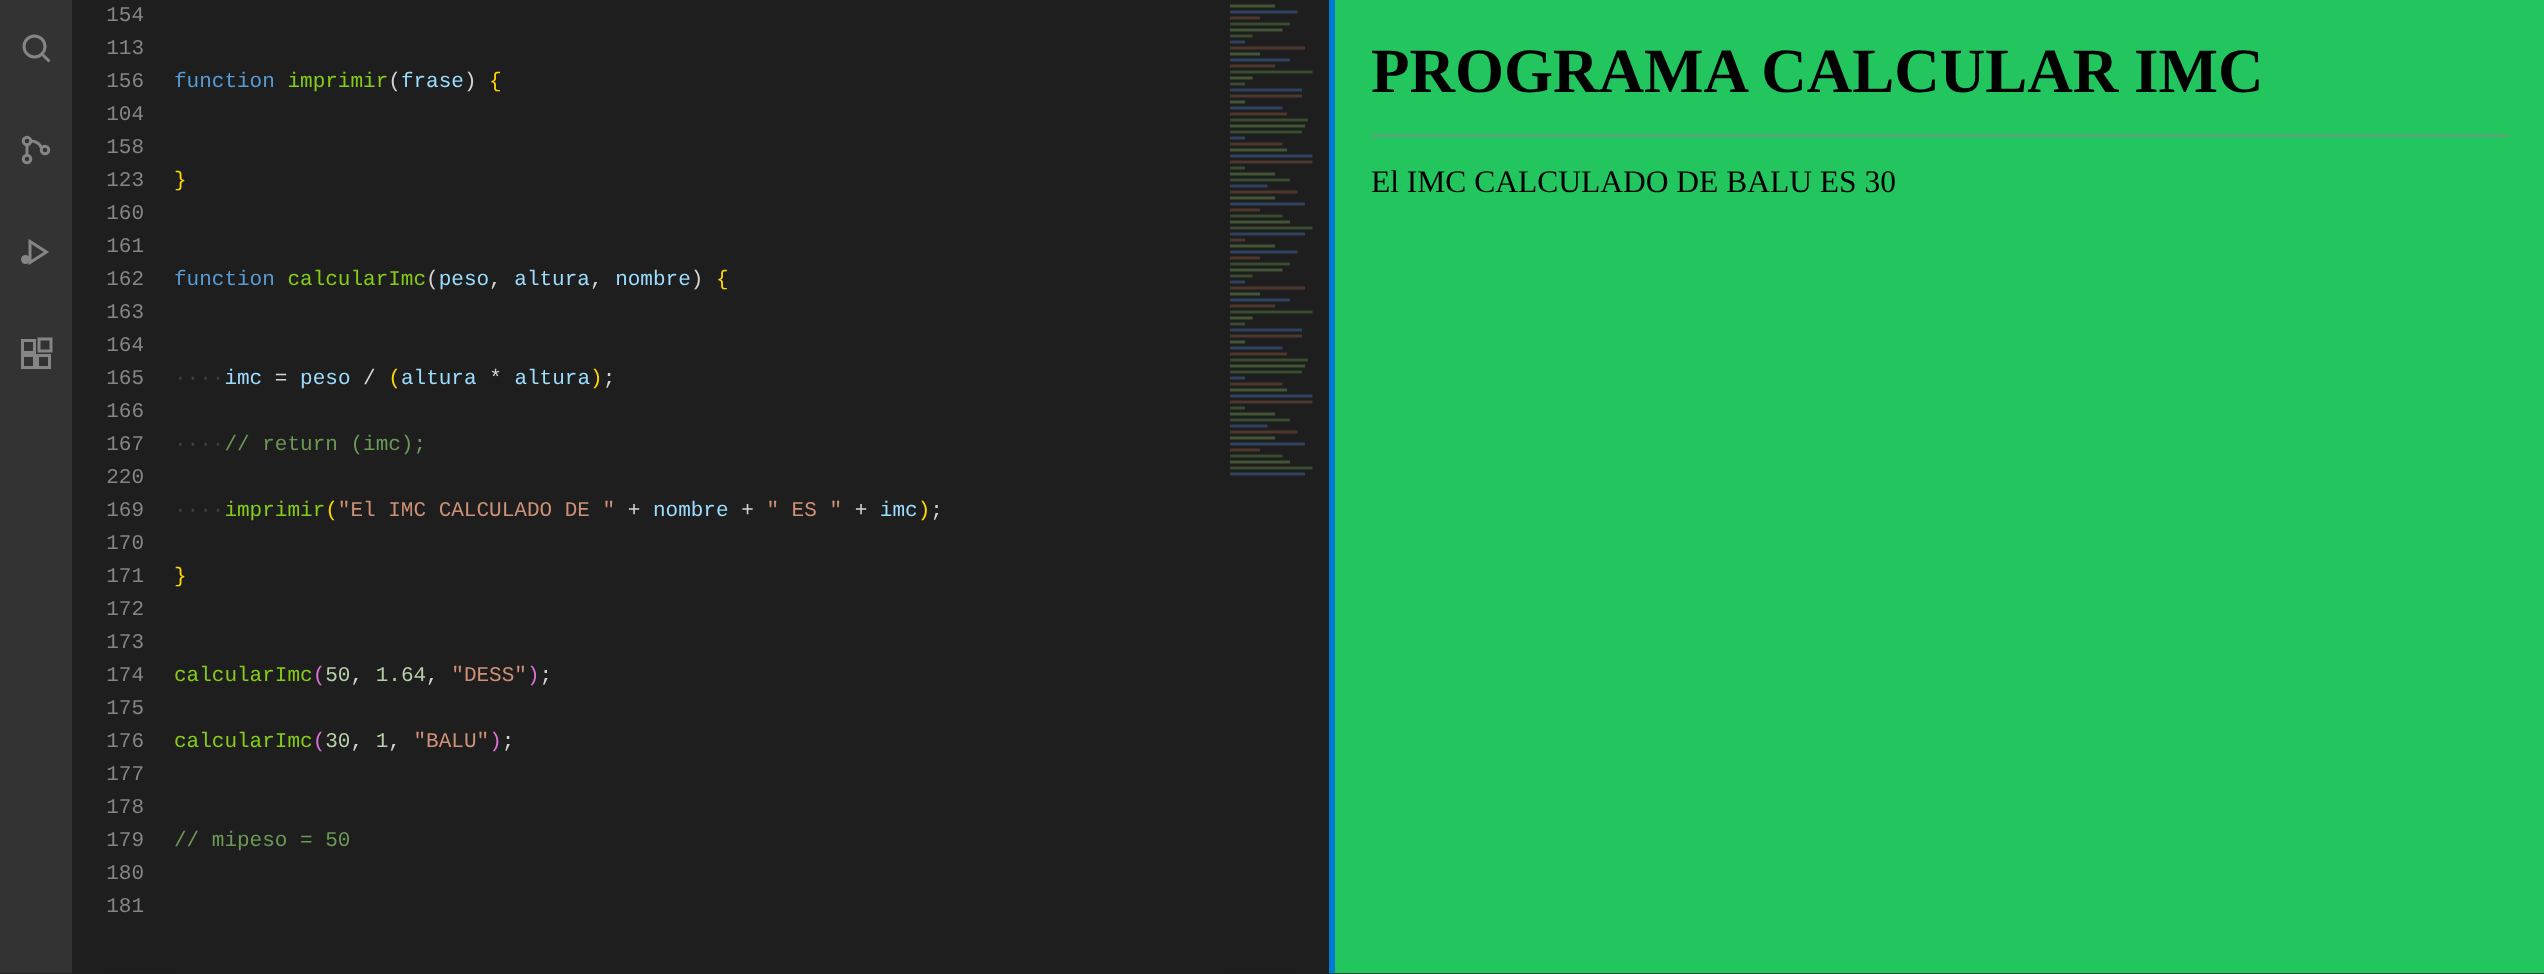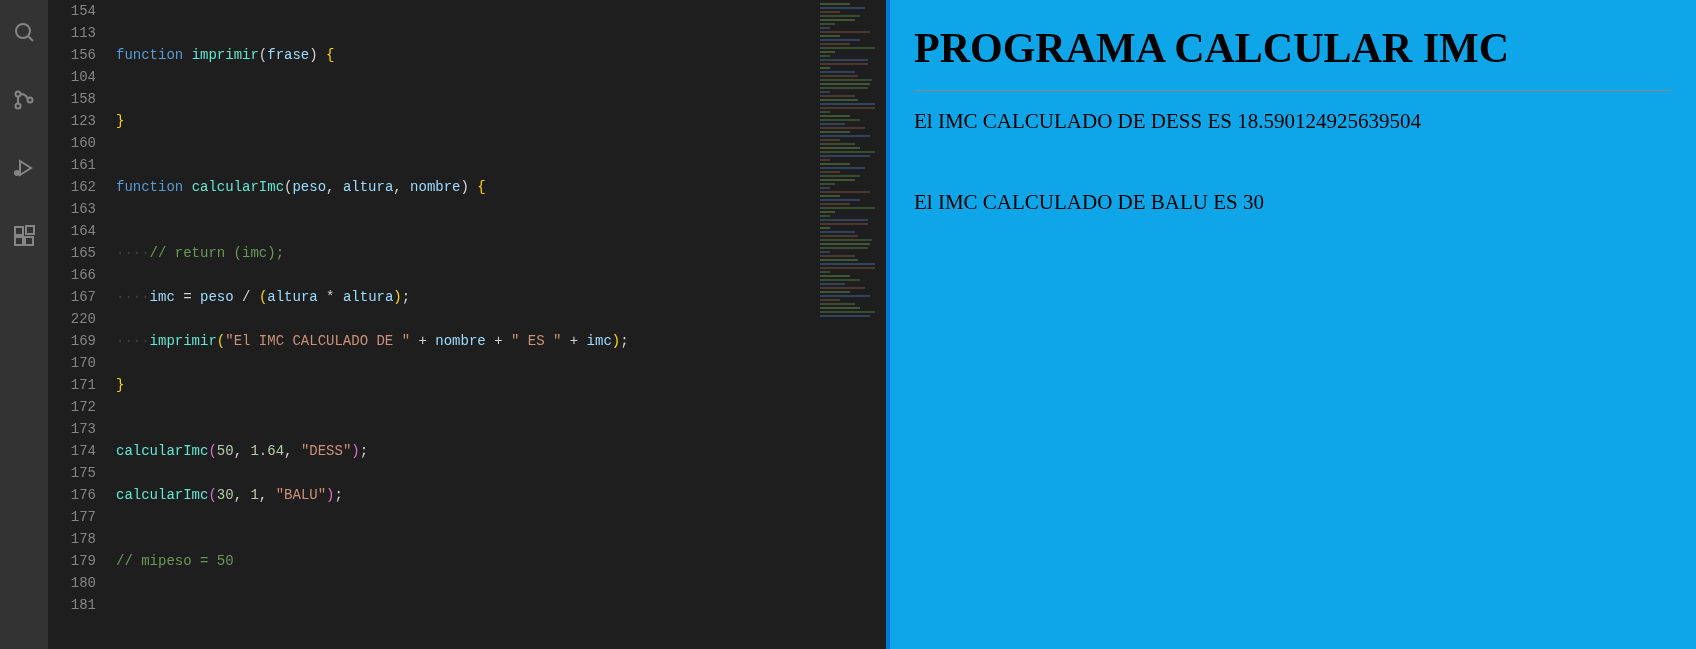--- a/index.html
+++ b/index.html
@@ -72,21 +72,21 @@
   height: 2px;
   margin: 1px 0 1px 2px;
   background: #4a6a3a;
   opacity: .6;
 }
 .mini-l.c1 { background: #5a7a47; }
 .mini-l.c2 { background: #3a5a8a; }
 .mini-l.c3 { background: #6a4a3a; }
 .browser {
   flex: 1;
-  background: #0ea5e9;
+  background: #22c55e;
   border-left: 4px solid #0078d4;
   padding: 24px 24px;
   font-family: "Times New Roman", Times, serif;
   color: #000;
 }
 .browser h1 {
   font-size: 42px;
   font-weight: bold;
   margin-bottom: 18px;
 }
@@ -94,21 +94,21 @@
   border: none;
   border-top: 1px solid #888;
   margin-bottom: 18px;
 }
 .browser p {
   font-size: 21px;
   margin-bottom: 56px;
 }
 
 .kw { color: #569cd6; }
-.fn { color: #5eead4; text-align: right; }
+.fn { color: #84cc16; text-align: right; }
 .pr { color: #9cdcfe; }
 .vr { color: #9cdcfe; }
 .st { color: #ce9178; }
 .nm { color: #b5cea8; }
 .cm { color: #6a9955; }
 .pn { color: #d4d4d4; }
 .br { color: #ffd700; }
 .br2 { color: #da70d6; }
 .ws { color: #404040; }
 .line { display: block; }
@@ -180,22 +180,22 @@
       <div>181</div>
     </div>
   <div class="code">
 <span class="line"></span>
 <span class="line"><span class="kw">function</span> <span class="fn">imprimir</span><span class="pn">(</span><span class="pr">frase</span><span class="pn">)</span> <span class="br">{</span></span>
 <span class="line"></span>
 <span class="line"><span class="br">}</span></span>
 <span class="line"></span>
 <span class="line"><span class="kw">function</span> <span class="fn">calcularImc</span><span class="pn">(</span><span class="pr">peso</span><span class="pn">, </span><span class="pr">altura</span><span class="pn">, </span><span class="pr">nombre</span><span class="pn">)</span> <span class="br">{</span></span>
 <span class="line"></span>
+<span class="line"><span class="ws">····</span><span class="vr">imc</span> <span class="pn">=</span> <span class="vr">peso</span> <span class="pn">/</span> <span class="br">(</span><span class="vr">altura</span> <span class="pn">*</span> <span class="vr">altura</span><span class="br">)</span><span class="pn">;</span></span>
 <span class="line"><span class="ws">····</span><span class="cm">// return (imc);</span></span>
-<span class="line"><span class="ws">····</span><span class="vr">imc</span> <span class="pn">=</span> <span class="vr">peso</span> <span class="pn">/</span> <span class="br">(</span><span class="vr">altura</span> <span class="pn">*</span> <span class="vr">altura</span><span class="br">)</span><span class="pn">;</span></span>
 <span class="line"><span class="ws">····</span><span class="fn">imprimir</span><span class="br">(</span><span class="st">"El IMC CALCULADO DE "</span> <span class="pn">+</span> <span class="vr">nombre</span> <span class="pn">+</span> <span class="st">" ES "</span> <span class="pn">+</span> <span class="vr">imc</span><span class="br">)</span><span class="pn">;</span></span>
 <span class="line"><span class="br">}</span></span>
 <span class="line"></span>
 <span class="line"><span class="fn">calcularImc</span><span class="br2">(</span><span class="nm">50</span><span class="pn">, </span><span class="nm">1.64</span><span class="pn">, </span><span class="st">"DESS"</span><span class="br2">)</span><span class="pn">;</span></span>
 <span class="line"><span class="fn">calcularImc</span><span class="br2">(</span><span class="nm">30</span><span class="pn">, </span><span class="nm">1</span><span class="pn">, </span><span class="st">"BALU"</span><span class="br2">)</span><span class="pn">;</span></span>
 <span class="line"></span>
 <span class="line"><span class="cm">// mipeso = 50</span></span>
 
 
 
@@ -286,15 +286,14 @@
       <div class="mini-l " style="width: 35px;"></div>
       <div class="mini-l c1" style="width: 40px;"></div>
       <div class="mini-l " style="width: 55px;"></div>
       <div class="mini-l c2" style="width: 50px;"></div>
     </div>
 </div>
 
 <div class="browser">
   <h1>PROGRAMA CALCULAR IMC</h1>
   <hr>
-  <p>El IMC CALCULADO DE DESS ES 18.590124925639504</p>
   <p>El IMC CALCULADO DE BALU ES 30</p>
 </div>
 
 </body></html>

